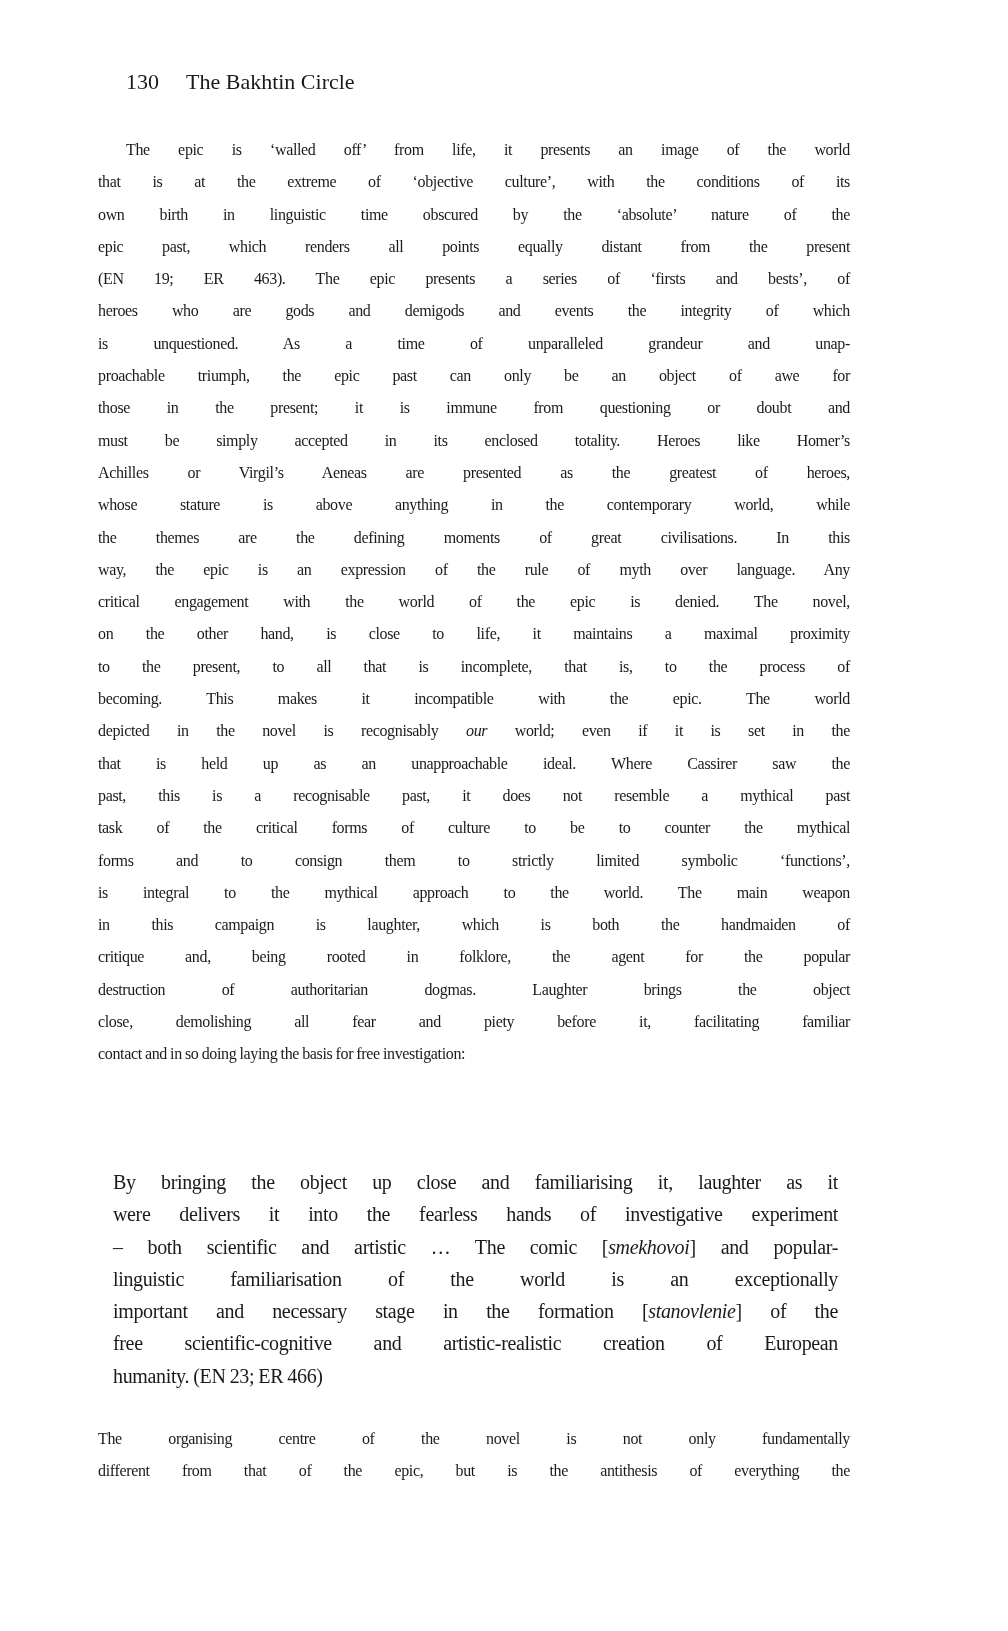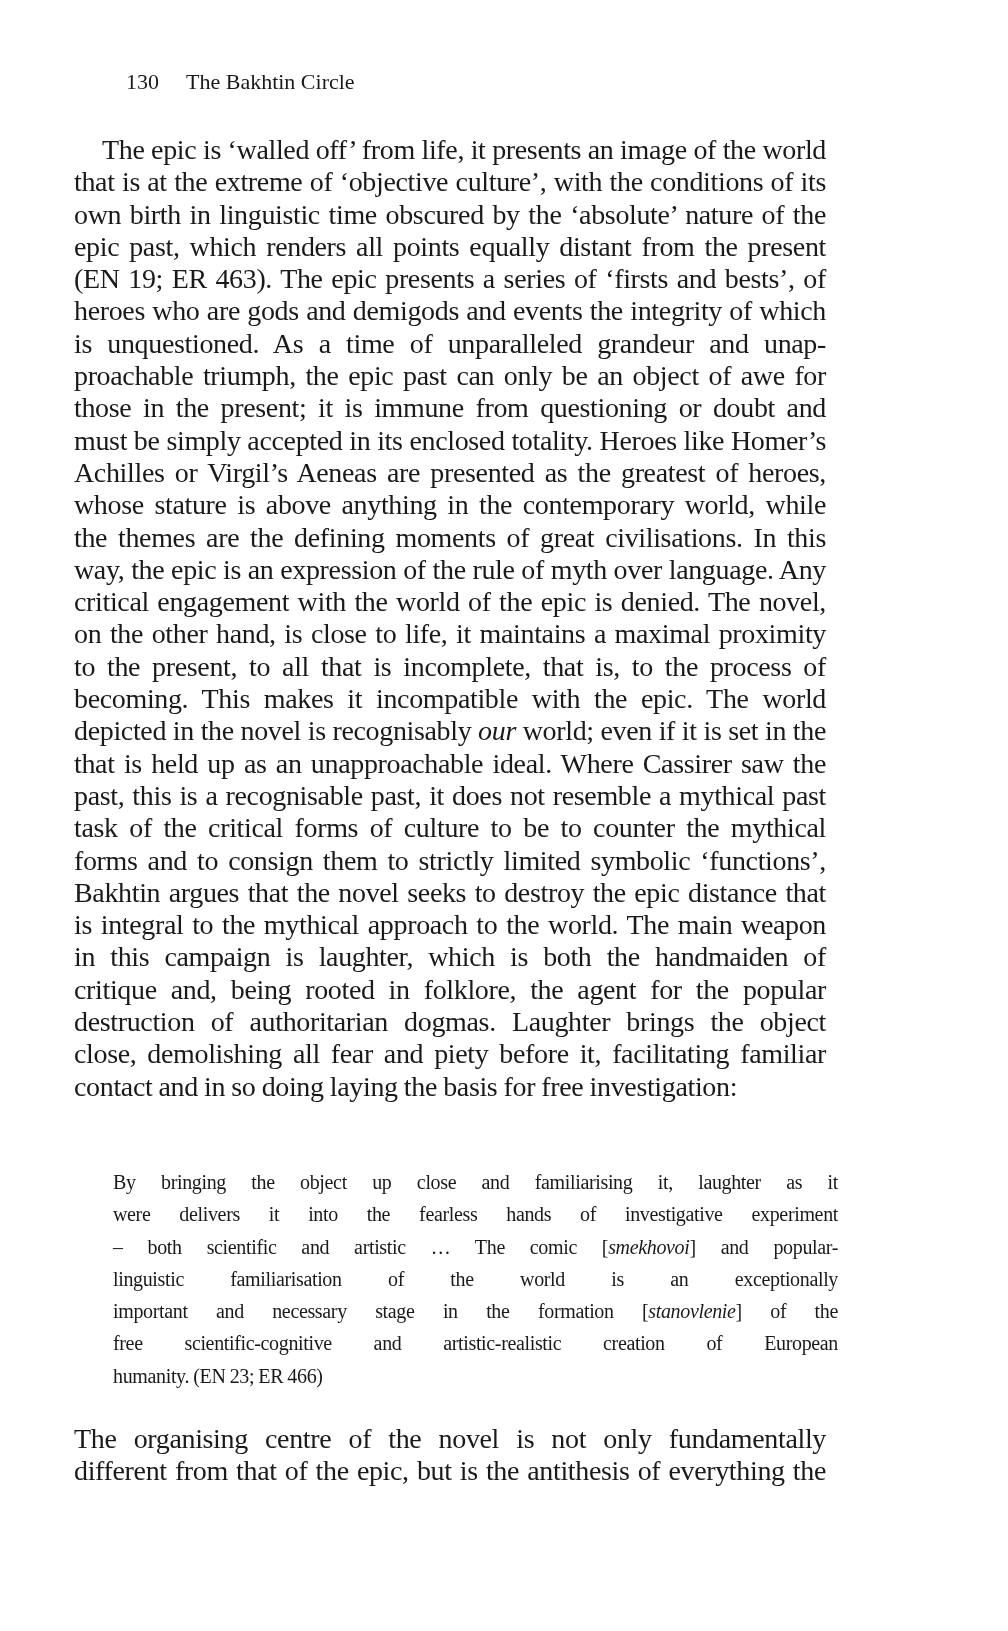--- a/index.html
+++ b/index.html
@@ -23,23 +23,23 @@
       line-height: 28px;
       white-space: nowrap;
     }
     .running-head .folio {
       display: inline-block;
       width: 60px;
       margin-left: 40px;
     }
     .text-block {
       position: absolute;
-      left: 74px;
+      left: 98px;
       width: 752px;
-      font-size: 28px;
+      font-size: 16px;
     }
     .line {
       display: block;
       height: 32.3px;
       line-height: 32.3px;
       white-space: nowrap;
       text-align: justify;
       text-align-last: justify;
       letter-spacing: -0.35px;
       word-spacing: -0.5px;
@@ -82,21 +82,20 @@
   <span class="line">way, the epic is an expression of the rule of myth over language. Any</span>
   <span class="line">critical engagement with the world of the epic is denied. The novel,</span>
   <span class="line">on the other hand, is close to life, it maintains a maximal proximity</span>
   <span class="line">to the present, to all that is incomplete, that is, to the process of</span>
   <span class="line">becoming. This makes it incompatible with the epic. The world</span>
   <span class="line"><span>depicted in the novel is recognisably </span><em>our</em><span> world; even if it is set in the</span></span>
   <span class="line">that is held up as an unapproachable ideal. Where Cassirer saw the</span>
   <span class="line">past, this is a recognisable past, it does not resemble a mythical past</span>
   <span class="line">task of the critical forms of culture to be to counter the mythical</span>
   <span class="line">forms and to consign them to strictly limited symbolic ‘functions’,</span>
-  <span class="line">Bakhtin argues that the novel seeks to destroy the epic distance that</span>
   <span class="line">is integral to the mythical approach to the world. The main weapon</span>
   <span class="line">in this campaign is laughter, which is both the handmaiden of</span>
   <span class="line">critique and, being rooted in folklore, the agent for the popular</span>
   <span class="line">destruction of authoritarian dogmas. Laughter brings the object</span>
   <span class="line">close, demolishing all fear and piety before it, facilitating familiar</span>
   <span class="line last">contact and in so doing laying the basis for free investigation:</span>
 </div>
 
 <div class="block-quote" style="top:1166px;">
   <span class="line">By bringing the object up close and familiarising it, laughter as it</span>

